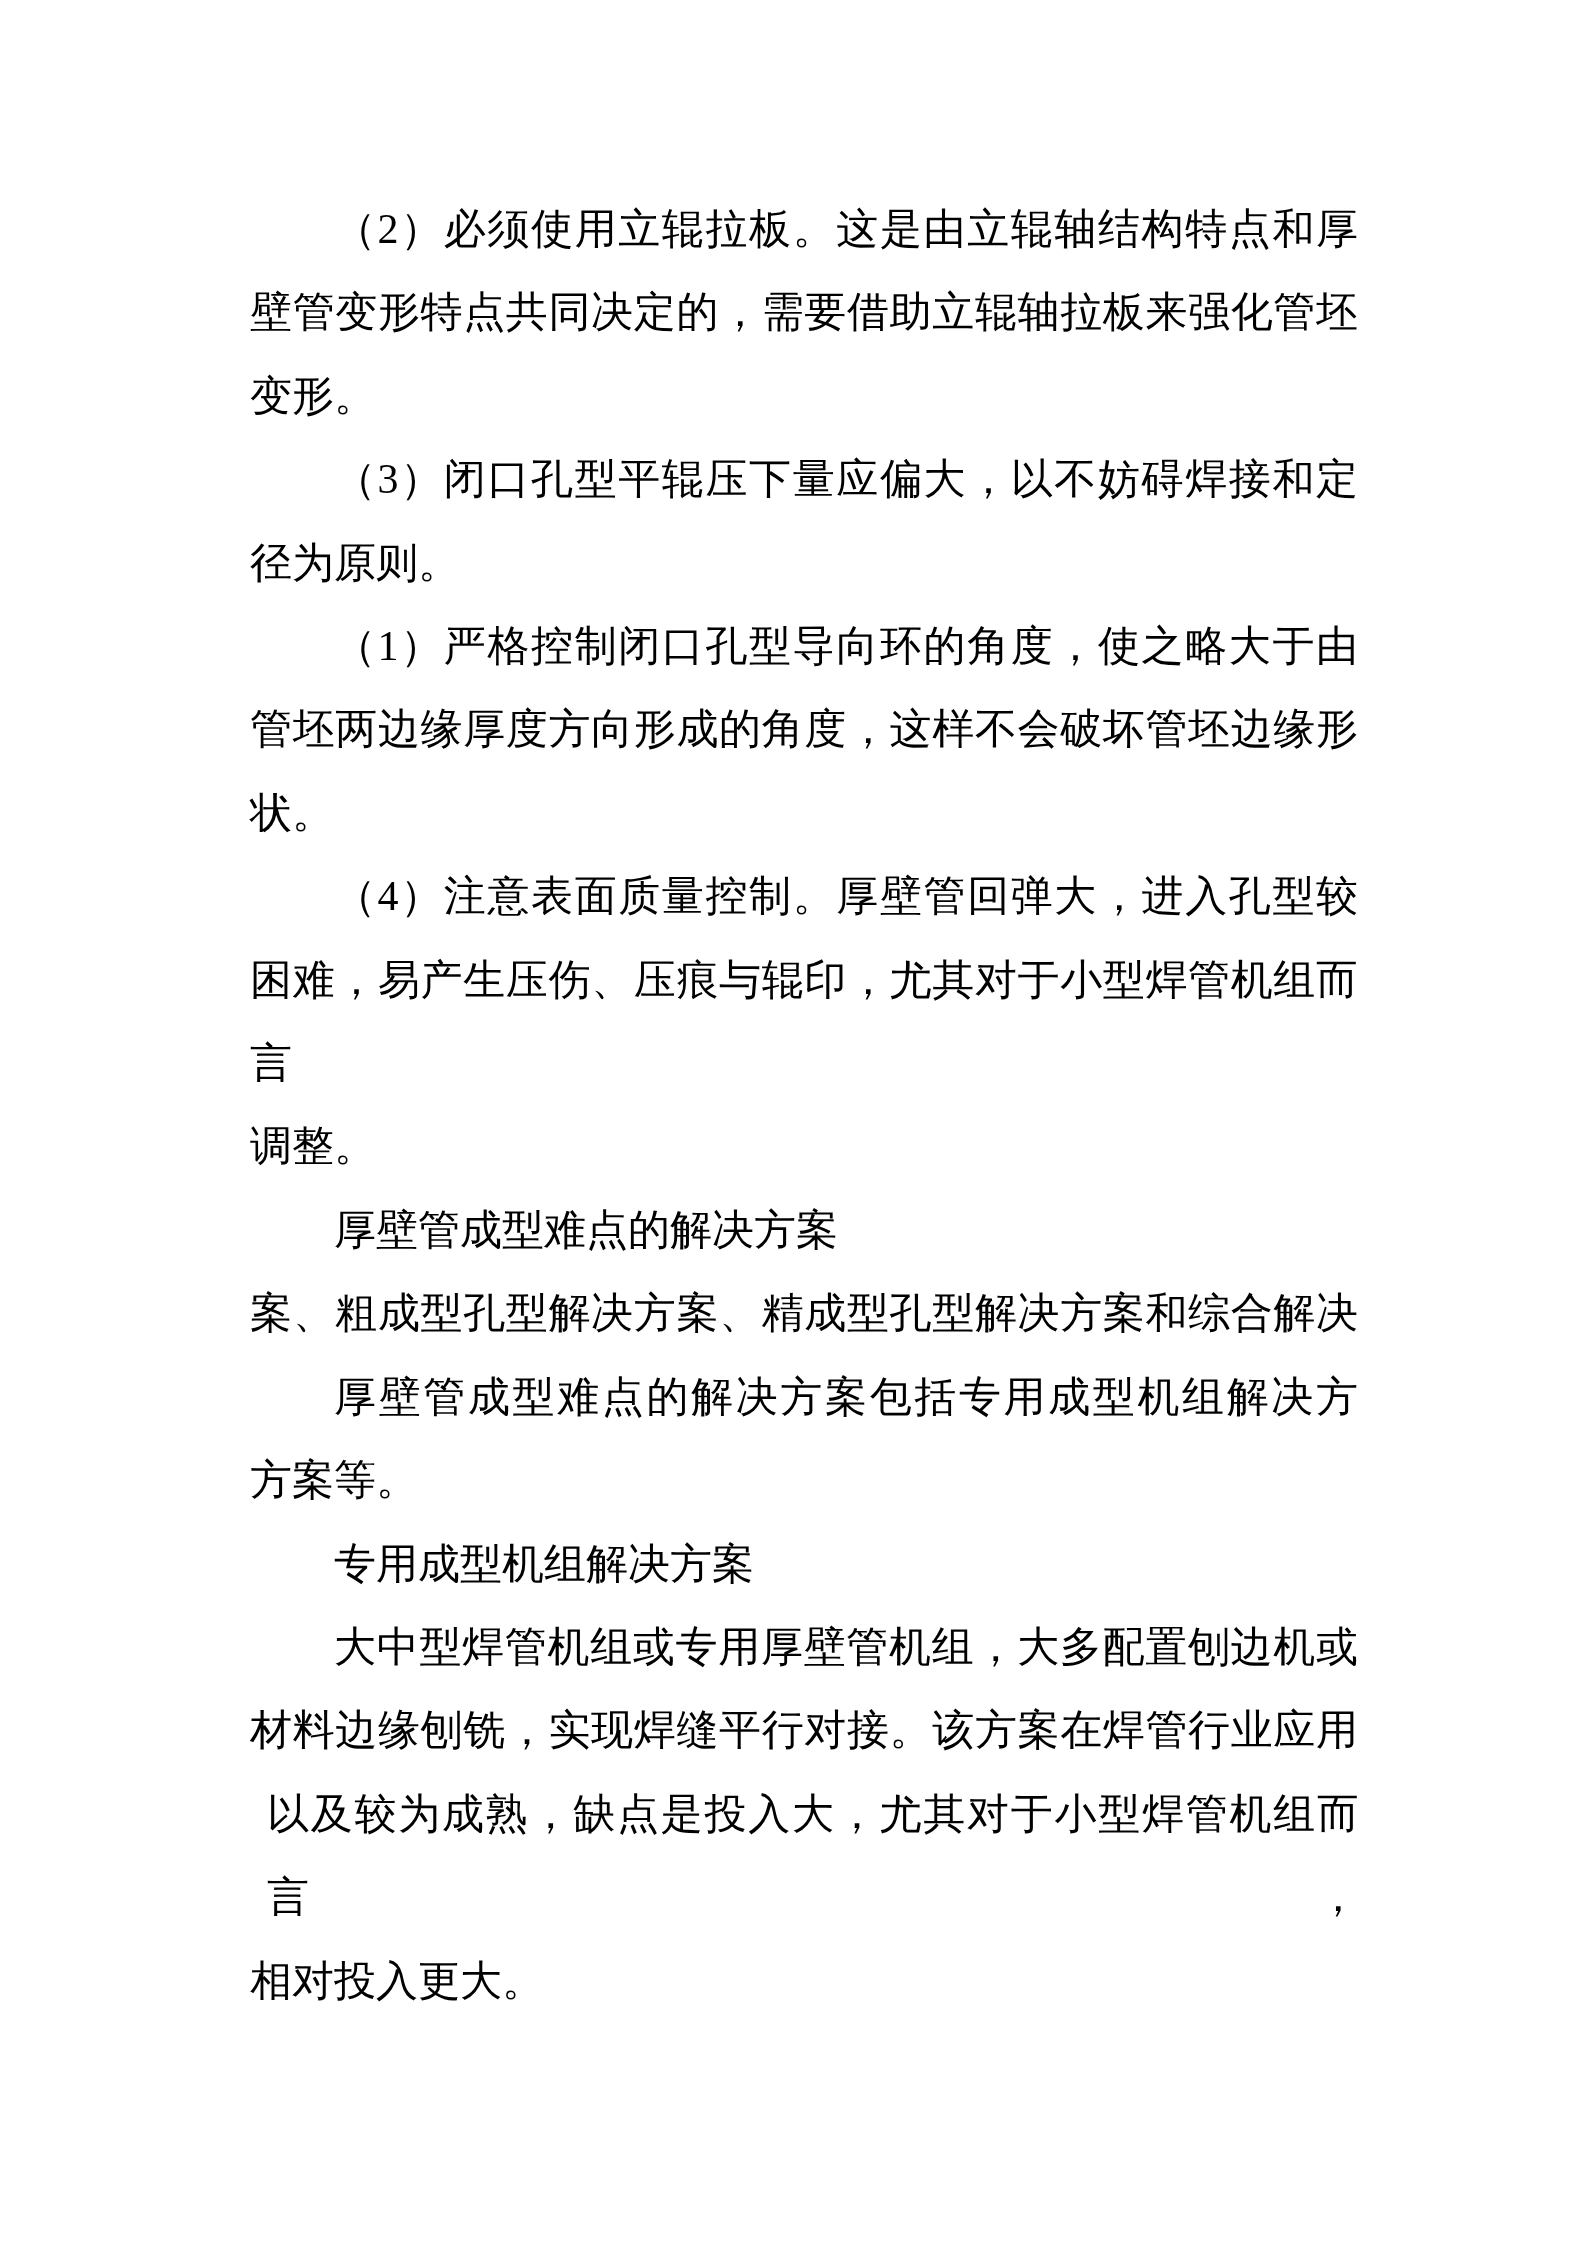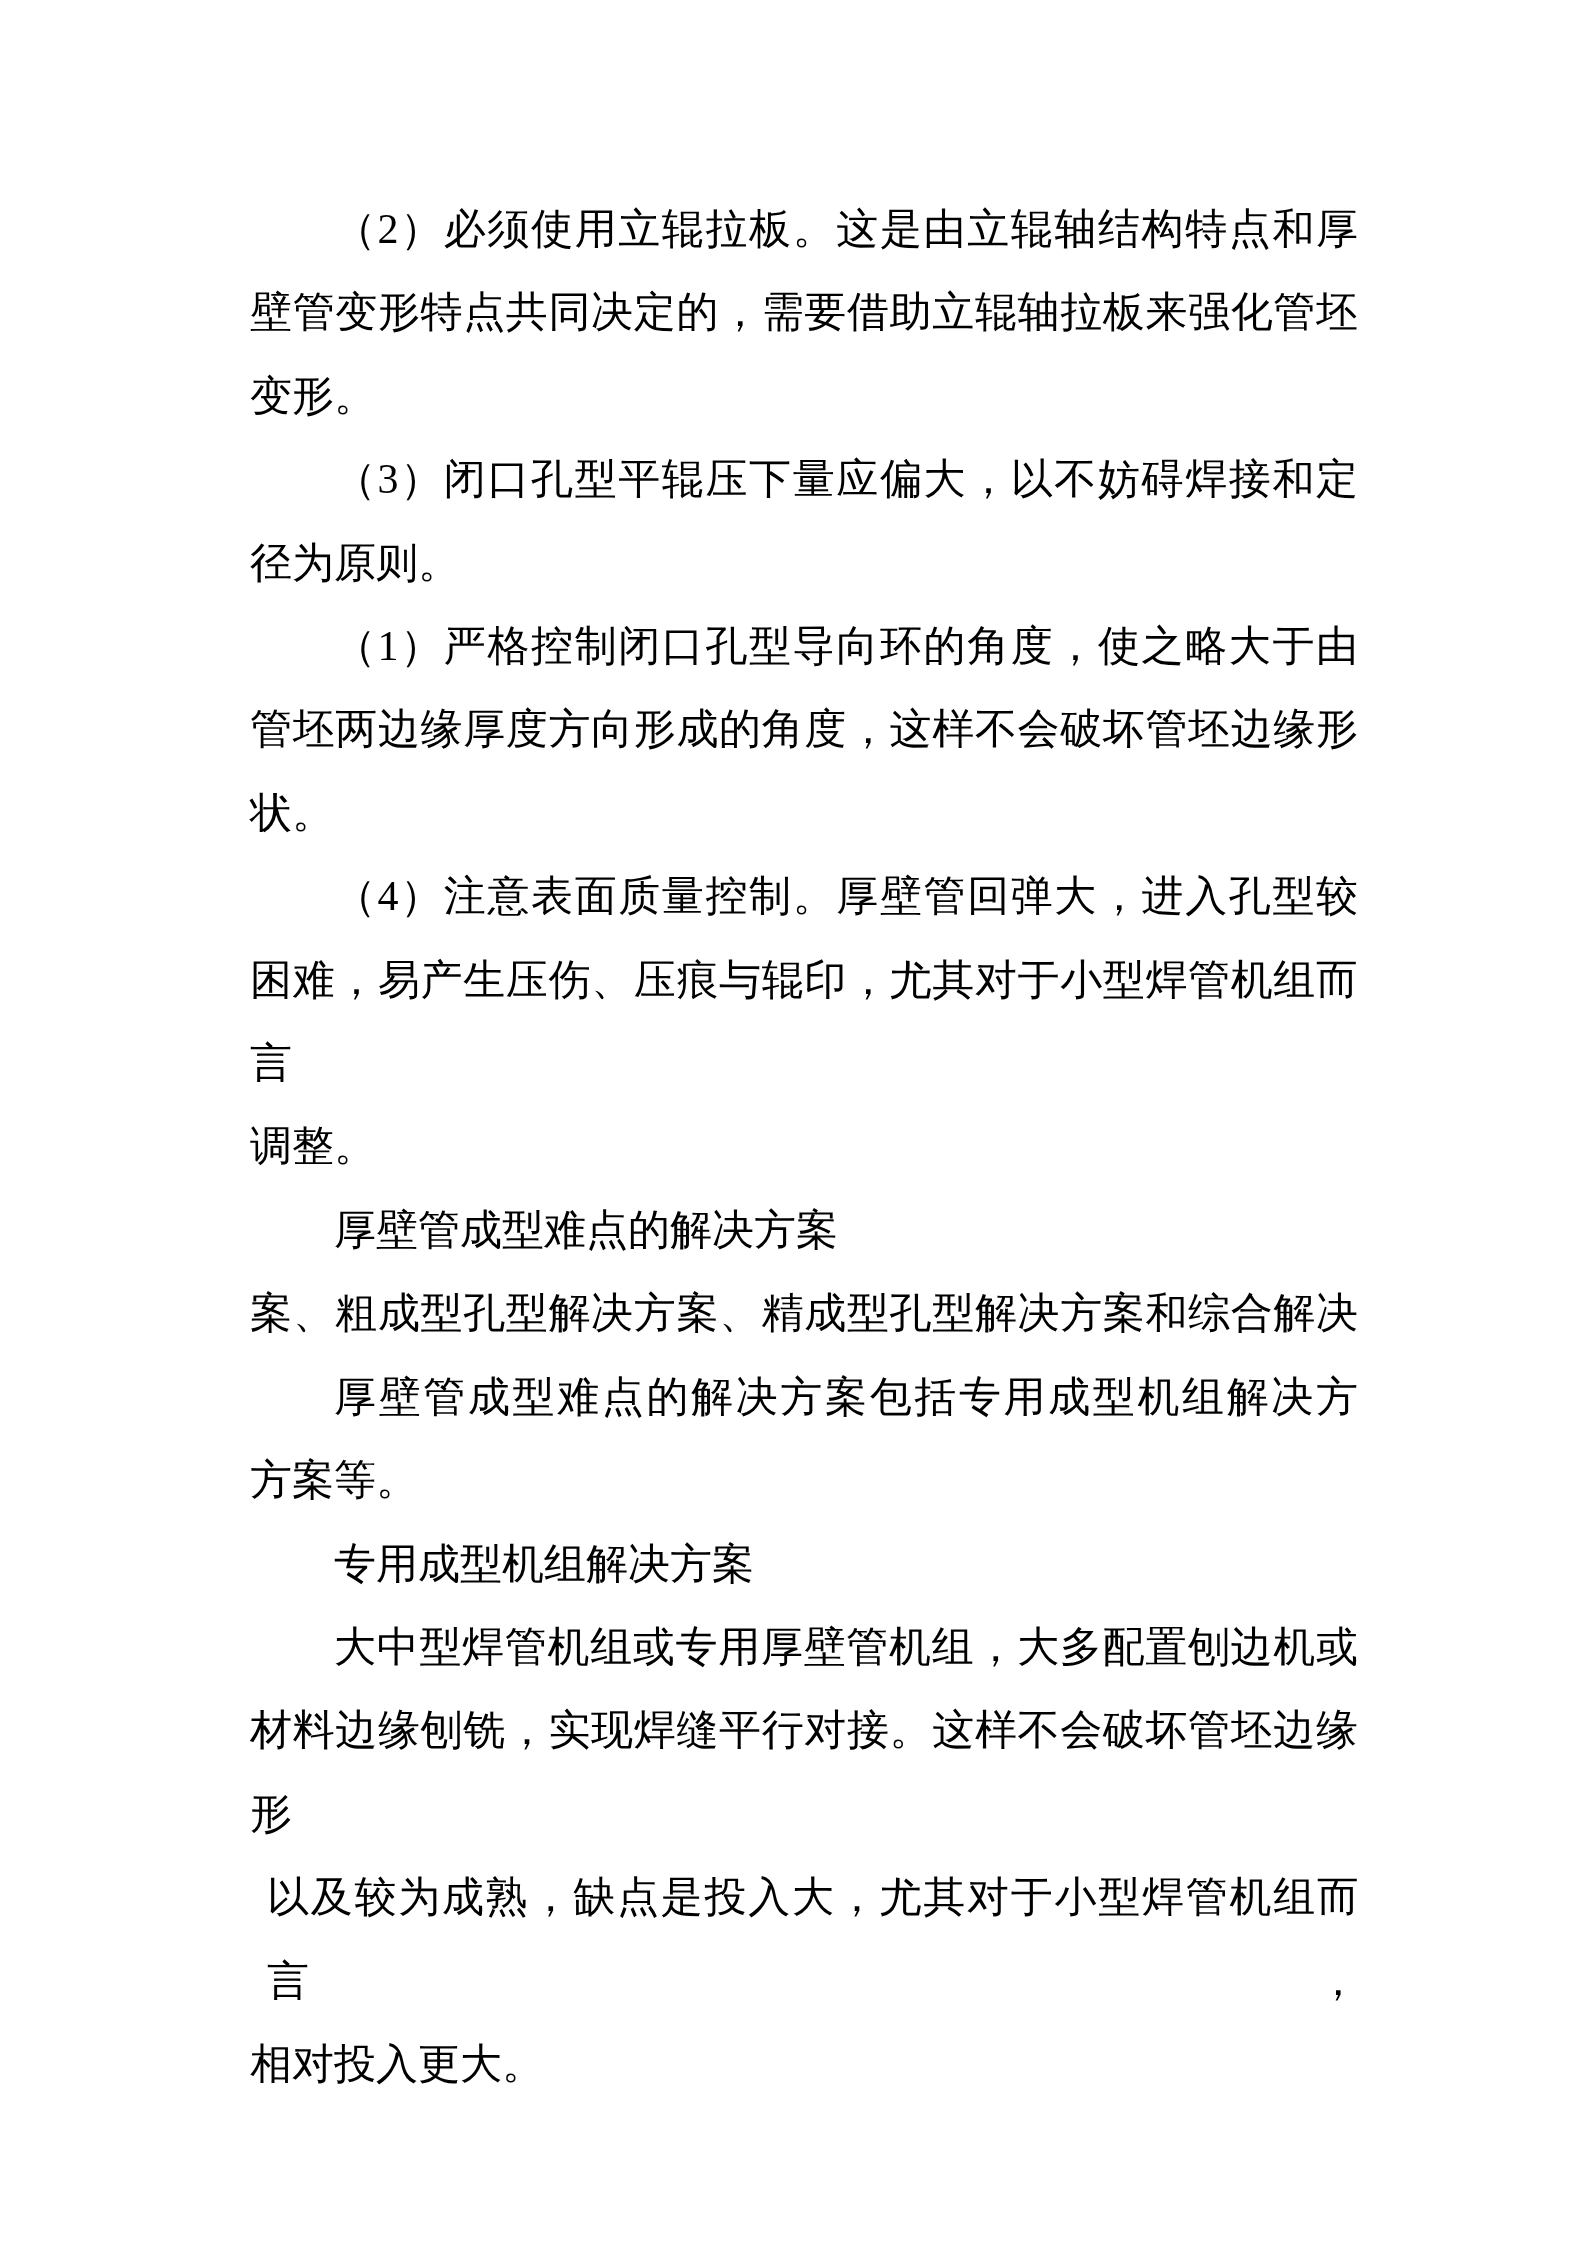--- a/index.html
+++ b/index.html
@@ -75,17 +75,17 @@
     <div class="line end">状。</div>
     <div class="line para-start">（4）注意表面质量控制。厚壁管回弹大，进入孔型较</div>
     <div class="line full">困难，易产生压伤、压痕与辊印，尤其对于小型焊管机组而言</div>
     <div class="line end">调整。</div>
     <div class="line heading">厚壁管成型难点的解决方案</div>
     <div class="line full">案、粗成型孔型解决方案、精成型孔型解决方案和综合解决</div>
     <div class="line para-start">厚壁管成型难点的解决方案包括专用成型机组解决方</div>
     <div class="line end">方案等。</div>
     <div class="line heading">专用成型机组解决方案</div>
     <div class="line para-start">大中型焊管机组或专用厚壁管机组，大多配置刨边机或</div>
-    <div class="line full">材料边缘刨铣，实现焊缝平行对接。这样不会破坏管坯边缘形</div>
+    <div class="line full">材料边缘刨铣，实现焊缝平行对接。该方案在焊管行业应用</div>
     <div class="line full tight">以及较为成熟，缺点是投入大，尤其对于小型焊管机组而言，</div>
     <div class="line end">相对投入更大。</div>
   </div>
 </div>
 
 </body></html>

